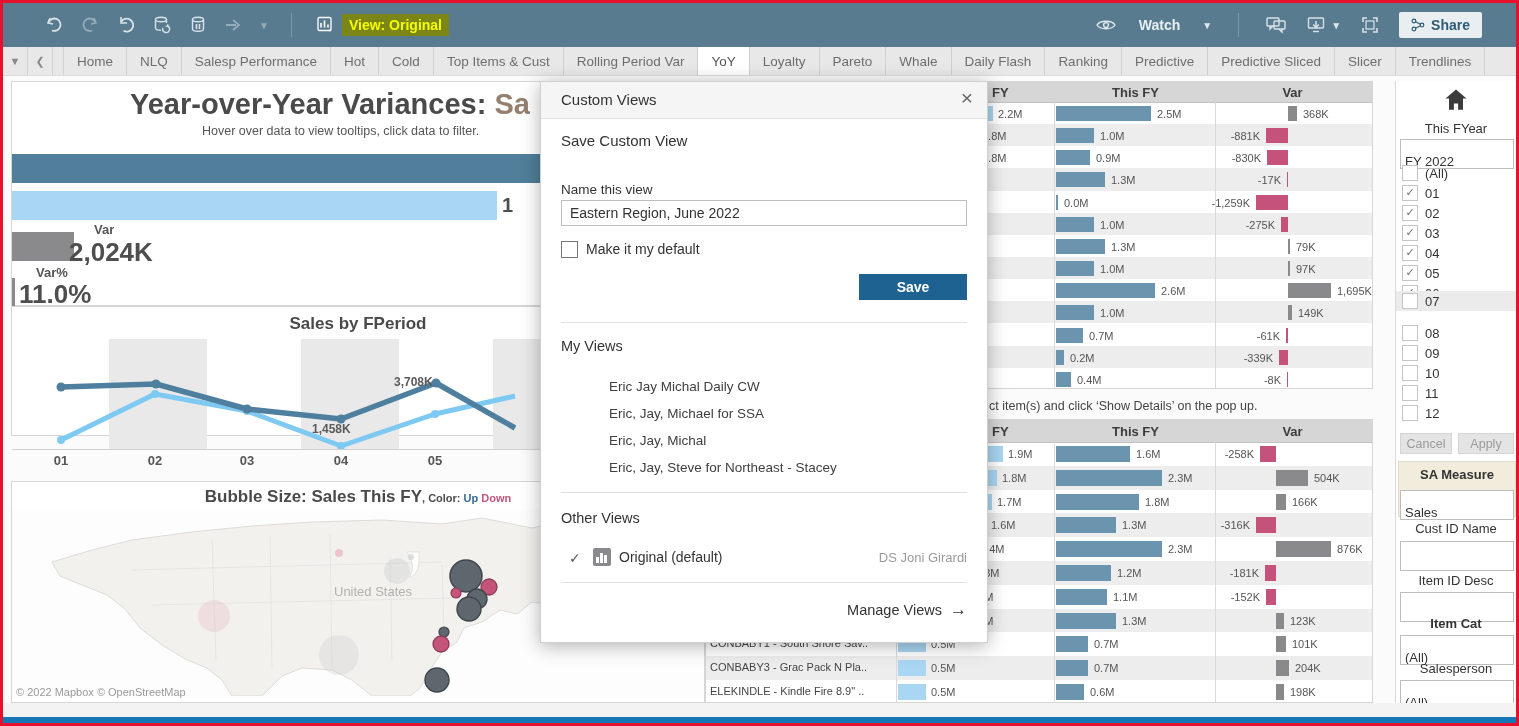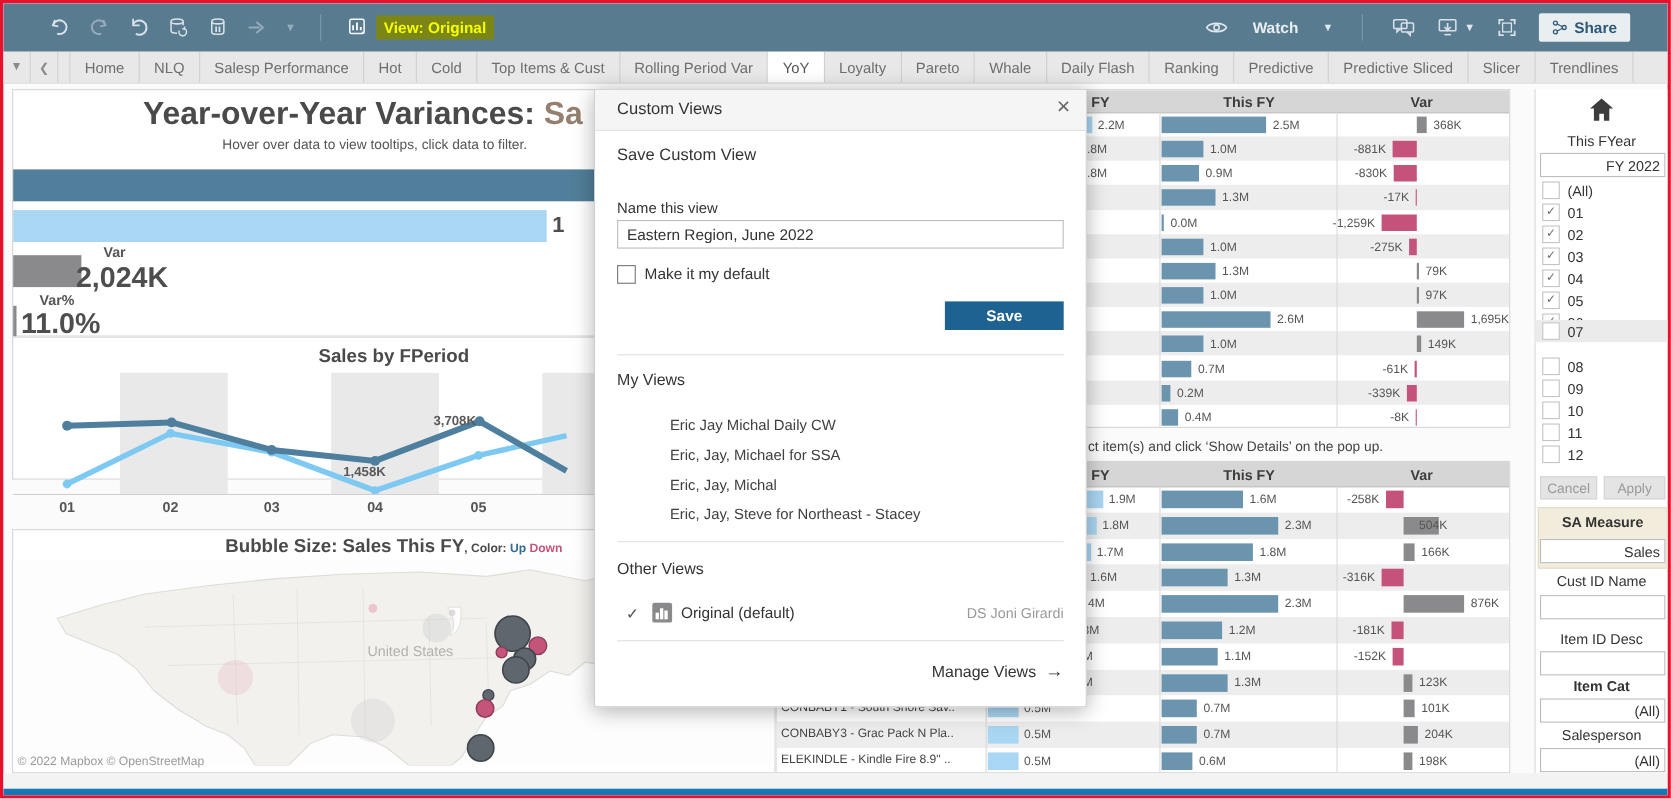--- a/index.html
+++ b/index.html
@@ -62,21 +62,21 @@
   .vrow.alt{background:#ededed;}
   .vdiv{position:absolute;top:0;bottom:0;width:1px;background:#d9d9d9;}
   .bar{position:absolute;}
   .blab{position:absolute;font-size:11px;color:#555;white-space:nowrap;}
   .rlab{position:absolute;font-size:11px;color:#444;white-space:nowrap;left:4px;}
   .note{position:absolute;left:986px;top:396px;font-size:12.5px;color:#444;white-space:nowrap;}
   
   #sidebar{position:absolute;left:1392px;top:78px;width:120px;height:622px;background:#fff;border-left:1px solid #d9d9d9;}
   .sb-abs{position:absolute;}
   .sb-head{font-size:13px;color:#333;text-align:center;width:100%;}
-  .sb-box{position:absolute;left:4px;right:2px;border:1px solid #bdbdbd;background:#fff;font-size:13px;color:#333;padding:3px 4px;box-sizing:border-box;height:22px;overflow:hidden;white-space:nowrap;text-align:right;}
+  .sb-box{position:absolute;left:4px;right:2px;border:1px solid #bdbdbd;background:#fff;font-size:13px;color:#333;padding:14px 4px;box-sizing:border-box;height:22px;overflow:hidden;white-space:nowrap;}
   .m-row{position:absolute;left:0;right:0;height:20px;display:flex;align-items:center;padding-left:6px;box-sizing:border-box;}
   .m-row.hl{background:#ebebeb;}
   .cb{width:14px;height:14px;border:1px solid #c4c4c4;background:#fff;margin-right:7px;font-size:11px;line-height:13px;text-align:center;color:#6e6e6e;flex:none;}
   .m-lab{font-size:13px;color:#333;}
   .sb-btn{position:absolute;height:21px;background:#e4e4e4;color:#9a9a9a;font-size:12.5px;text-align:center;line-height:21px;border:1px solid #d4d4d4;box-sizing:border-box;}
   .sa-block{position:absolute;left:2px;right:0;background:#f2ecdc;border:1px solid #e3dcc8;box-sizing:border-box;}
   
   #dialog{position:absolute;left:537px;top:78px;width:448px;height:562px;background:#fff;border:1px solid #cfcfcf;box-shadow:0 3px 18px rgba(0,0,0,.3);z-index:20;box-sizing:border-box;}
   .dlg-head{position:absolute;left:0;right:0;top:0;height:36px;background:#f5f5f5;border-bottom:1px solid #e2e2e2;}
   .dlg-title{position:absolute;left:20px;top:9px;font-size:15px;color:#333;}
@@ -431,21 +431,21 @@
           <div class="blab" data-interactable="false" style="left: 430px; top: 6px;">1.6M</div>
           <div class="bar" data-interactable="true" style="left: 554px; top: 4px; width: 16px; height: 16px; background: rgb(197, 82, 122);"></div>
           <div class="blab" data-interactable="false" style="left: 488px; top: 6px; width: 60px; text-align: right;">-258K</div>
         </div>
         <div class="vrow alt" data-interactable="true" style="top: 45.8px; height: 23.8px;">
           <div class="bar" data-interactable="true" style="left: 192px; top: 4px; width: 99px; height: 16px; background: rgb(169, 214, 242);"></div>
           <div class="blab" data-interactable="false" style="left: 296px; top: 6px;">1.8M</div>
           <div class="bar" data-interactable="true" style="left: 350px; top: 4px; width: 106px; height: 16px; background: rgb(107, 148, 175);"></div>
           <div class="blab" data-interactable="false" style="left: 462px; top: 6px;">2.3M</div>
           <div class="bar" data-interactable="true" style="left: 570px; top: 4px; width: 32px; height: 16px; background: rgb(138, 138, 140);"></div>
-          <div class="blab" data-interactable="false" style="left: 584px; top: 6px;">504K</div>
+          <div class="blab" data-interactable="false" style="left: 608px; top: 6px;">504K</div>
         </div>
         <div class="vrow" data-interactable="true" style="top: 69.6px; height: 23.8px;">
           <div class="bar" data-interactable="true" style="left: 192px; top: 4px; width: 94px; height: 16px; background: rgb(169, 214, 242);"></div>
           <div class="blab" data-interactable="false" style="left: 291px; top: 6px;">1.7M</div>
           <div class="bar" data-interactable="true" style="left: 350px; top: 4px; width: 83px; height: 16px; background: rgb(107, 148, 175);"></div>
           <div class="blab" data-interactable="false" style="left: 439px; top: 6px;">1.8M</div>
           <div class="bar" data-interactable="true" style="left: 570px; top: 4px; width: 10px; height: 16px; background: rgb(138, 138, 140);"></div>
           <div class="blab" data-interactable="false" style="left: 586px; top: 6px;">166K</div>
         </div>
         <div class="vrow alt" data-interactable="true" style="top: 93.4px; height: 23.8px;">

